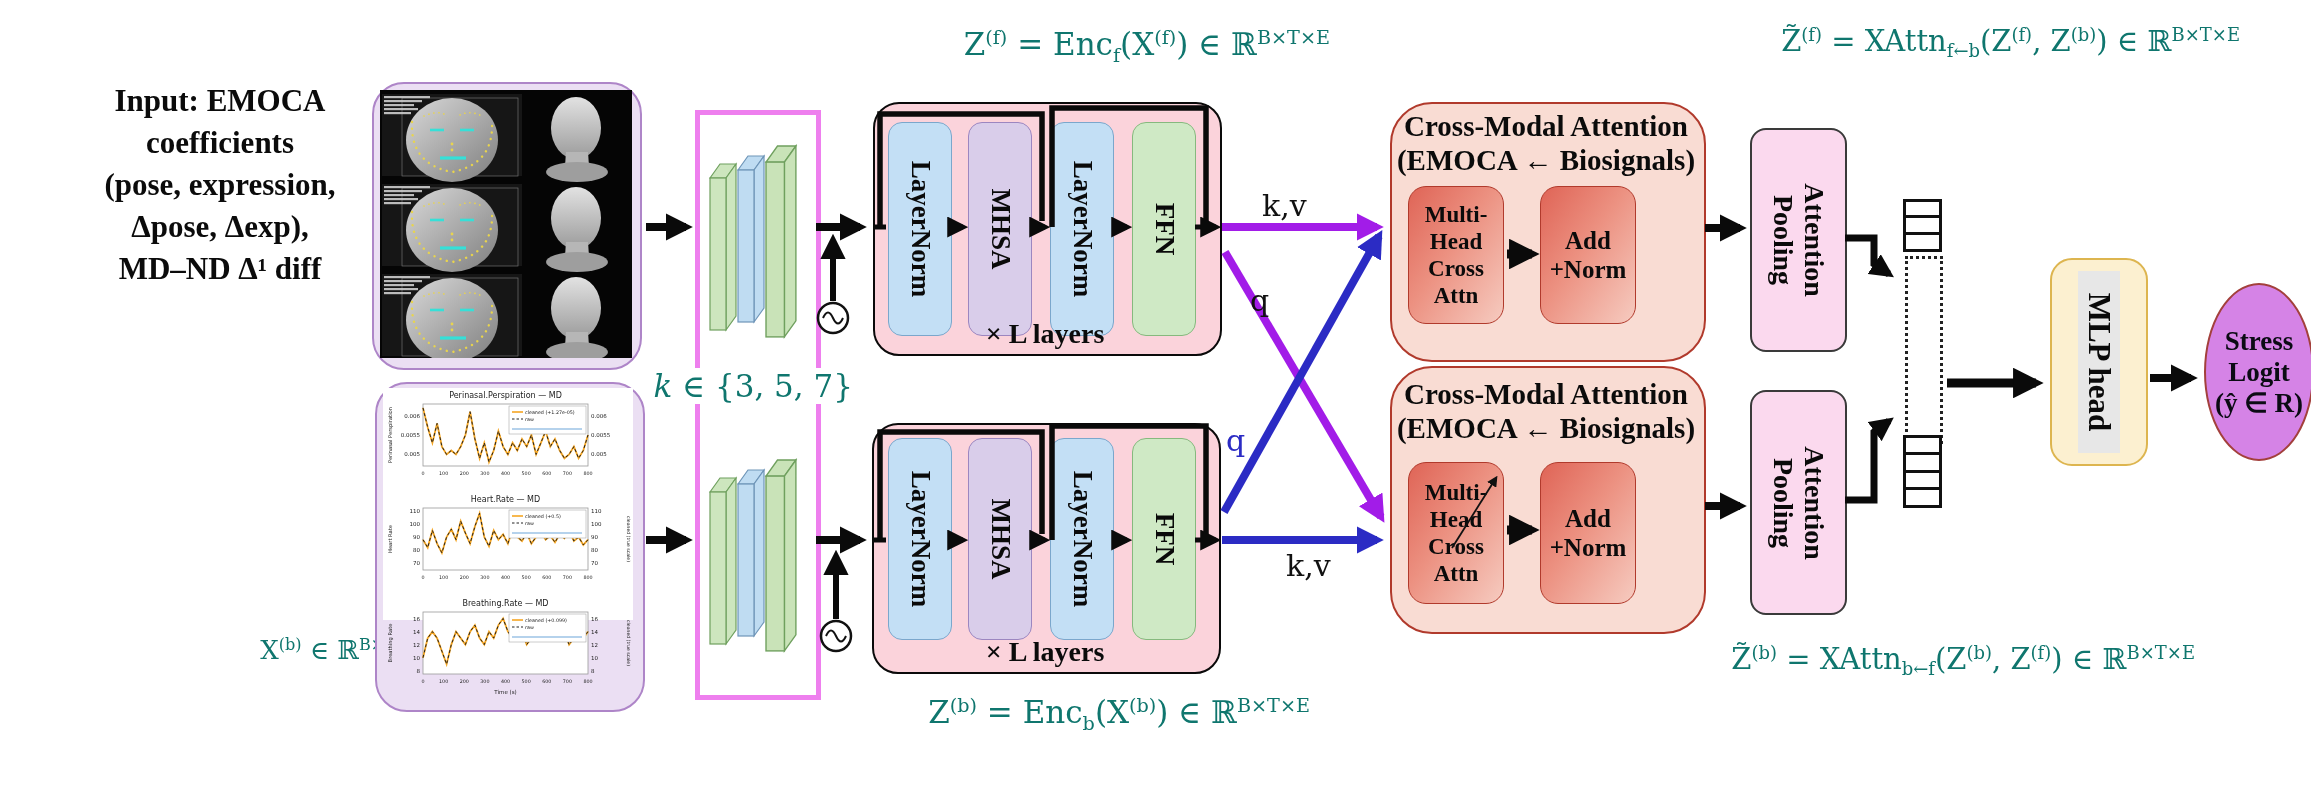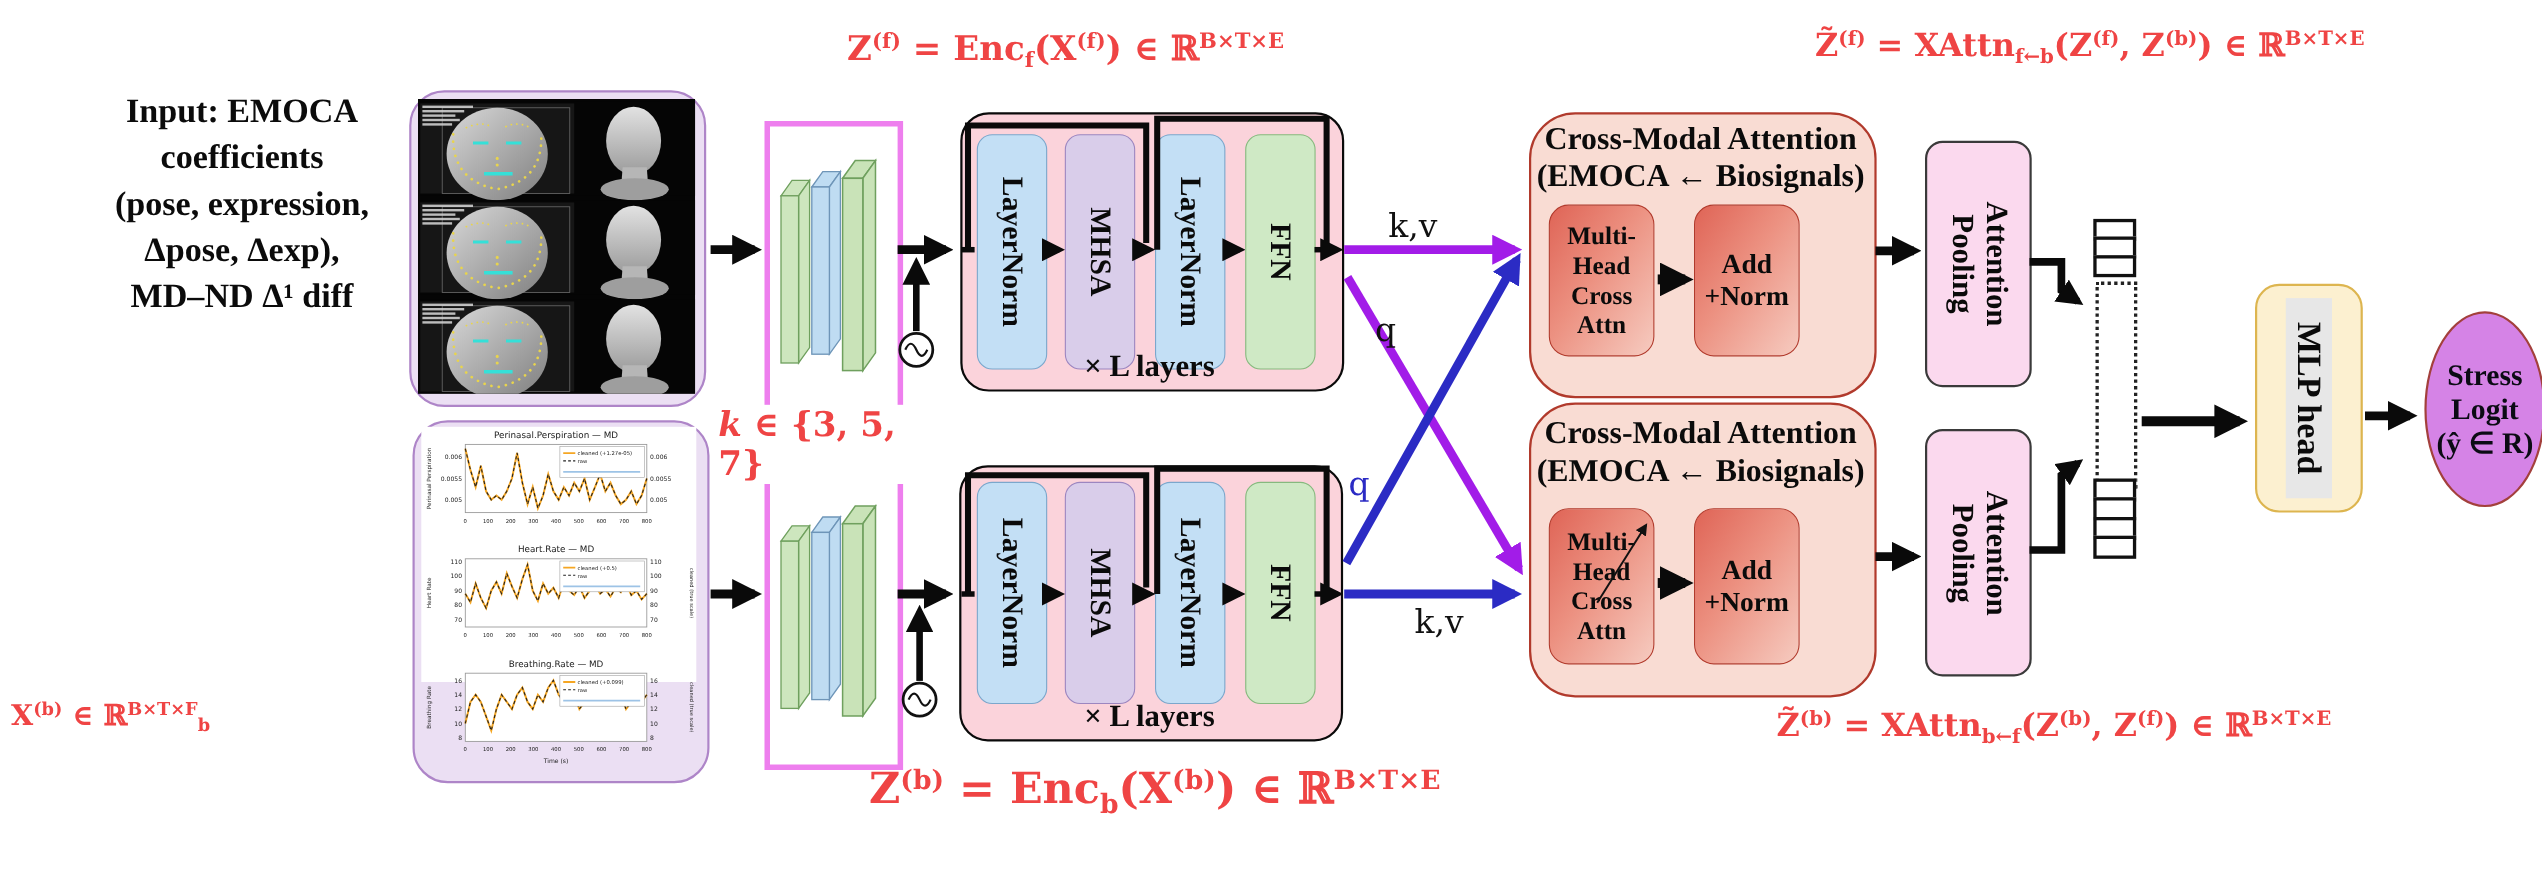--- a/index.html
+++ b/index.html
@@ -22,21 +22,21 @@
           font-family:"Liberation Serif",serif;font-weight:bold;white-space:pre-line;text-align:center;color:#0a0a0a;}
   .xmodal{position:absolute;background:#F9DCD3;border:2.5px solid #B13A2C;border-radius:42px;}
   .xinner{position:absolute;border-radius:18px;border:1.5px solid #B13A2C;
           background:linear-gradient(125deg,#DF6456 0%,#EC9181 45%,#F6CBC0 100%);
           display:flex;align-items:center;justify-content:center;}
   .pool{position:absolute;background:#FBD9EE;border:2px solid #3a3a3a;border-radius:16px;}
   .mlp{position:absolute;background:#FCF0D0;border:2px solid #DDB54F;border-radius:22px;}
   .mlpstrip{position:absolute;background:#E7E7E7;}
   .ellipse{position:absolute;background:#D583E6;border:2.5px solid #A3403C;border-radius:50%;
            display:flex;align-items:center;justify-content:center;}
-  .eq{position:absolute;font-family:"DejaVu Serif",serif;font-weight:700;color:#ef4444;text-align:left;}
+  .eq{position:absolute;font-family:"DejaVu Serif",serif;font-weight:400;color:#0f766e;text-align:right;}
   .eq sup,.eq sub{font-size:62%;}
   .eq sub{vertical-align:-0.35em;}
   .eq sup{vertical-align:0.55em;}
   .flowlab{position:absolute;font-family:"DejaVu Serif",serif;font-size:30px;color:#111;text-align:right;}
   .cells{position:absolute;display:flex;flex-direction:column;}
   .cells .c{border:3.5px solid #111;background:#fff;margin-top:-3.5px;}
   .dotted{position:absolute;border:3px dotted #222;background:transparent;}
   svg{display:block;}
 </style>
 </head>
@@ -323,21 +323,21 @@
     </div>
   <div class="pill blue" style="left:1050px;top:438px;width:62px;height:200px;z-index:2">
       <div class="vlabel" style="font-size:27px">LayerNorm</div>
     </div>
   <div class="pill green" style="left:1132px;top:438px;width:62px;height:200px;z-index:2">
       <div class="vlabel" style="font-size:27px">FFN</div>
     </div>
   <div class="abs lbl ctr" style="left:920px;top:636px;width:250px;font-size:28px;z-index:7">× L layers</div>
 
   <div class="eq" style="left:770px;top:26px;width:560px;font-size:31px;z-index:6">Z<sup>(f)</sup> = Enc<sub>f</sub>(X<sup>(f)</sup>) ∈ ℝ<sup>B×T×E</sup></div>
-  <div class="eq" style="left:790px;top:694px;width:520px;font-size:39px;z-index:6">Z<sup>(b)</sup> = Enc<sub>b</sub>(X<sup>(b)</sup>) ∈ ℝ<sup>B×T×E</sup></div>
+  <div class="eq" style="left:790px;top:694px;width:520px;font-size:31px;z-index:6">Z<sup>(b)</sup> = Enc<sub>b</sub>(X<sup>(b)</sup>) ∈ ℝ<sup>B×T×E</sup></div>
   <div class="eq" style="left:1650px;top:24px;width:590px;font-size:29px;z-index:6">Z̃<sup>(f)</sup> = XAttn<sub>f←b</sub>(Z<sup>(f)</sup>, Z<sup>(b)</sup>) ∈ ℝ<sup>B×T×E</sup></div>
   <div class="eq" style="left:1615px;top:642px;width:580px;font-size:29px;z-index:6">Z̃<sup>(b)</sup> = XAttn<sub>b←f</sub>(Z<sup>(b)</sup>, Z<sup>(f)</sup>) ∈ ℝ<sup>B×T×E</sup></div>
 
   <div class="flowlab" style="left:1262px;top:188px;z-index:6">k,v</div>
   <div class="flowlab" style="left:1250px;top:283px;z-index:6">q</div>
   <div class="flowlab" style="left:1226px;top:423px;color:#2B2BC4;z-index:6">q</div>
   <div class="flowlab" style="left:1286px;top:548px;z-index:6">k,v</div>
 
   <div class="xmodal" style="left:1390px;top:102px;width:312px;height:256px;z-index:1"></div>
   <div class="abs lbl ctr" style="left:1394px;top:110px;width:304px;font-size:29px;z-index:2">Cross-Modal Attention</div>

